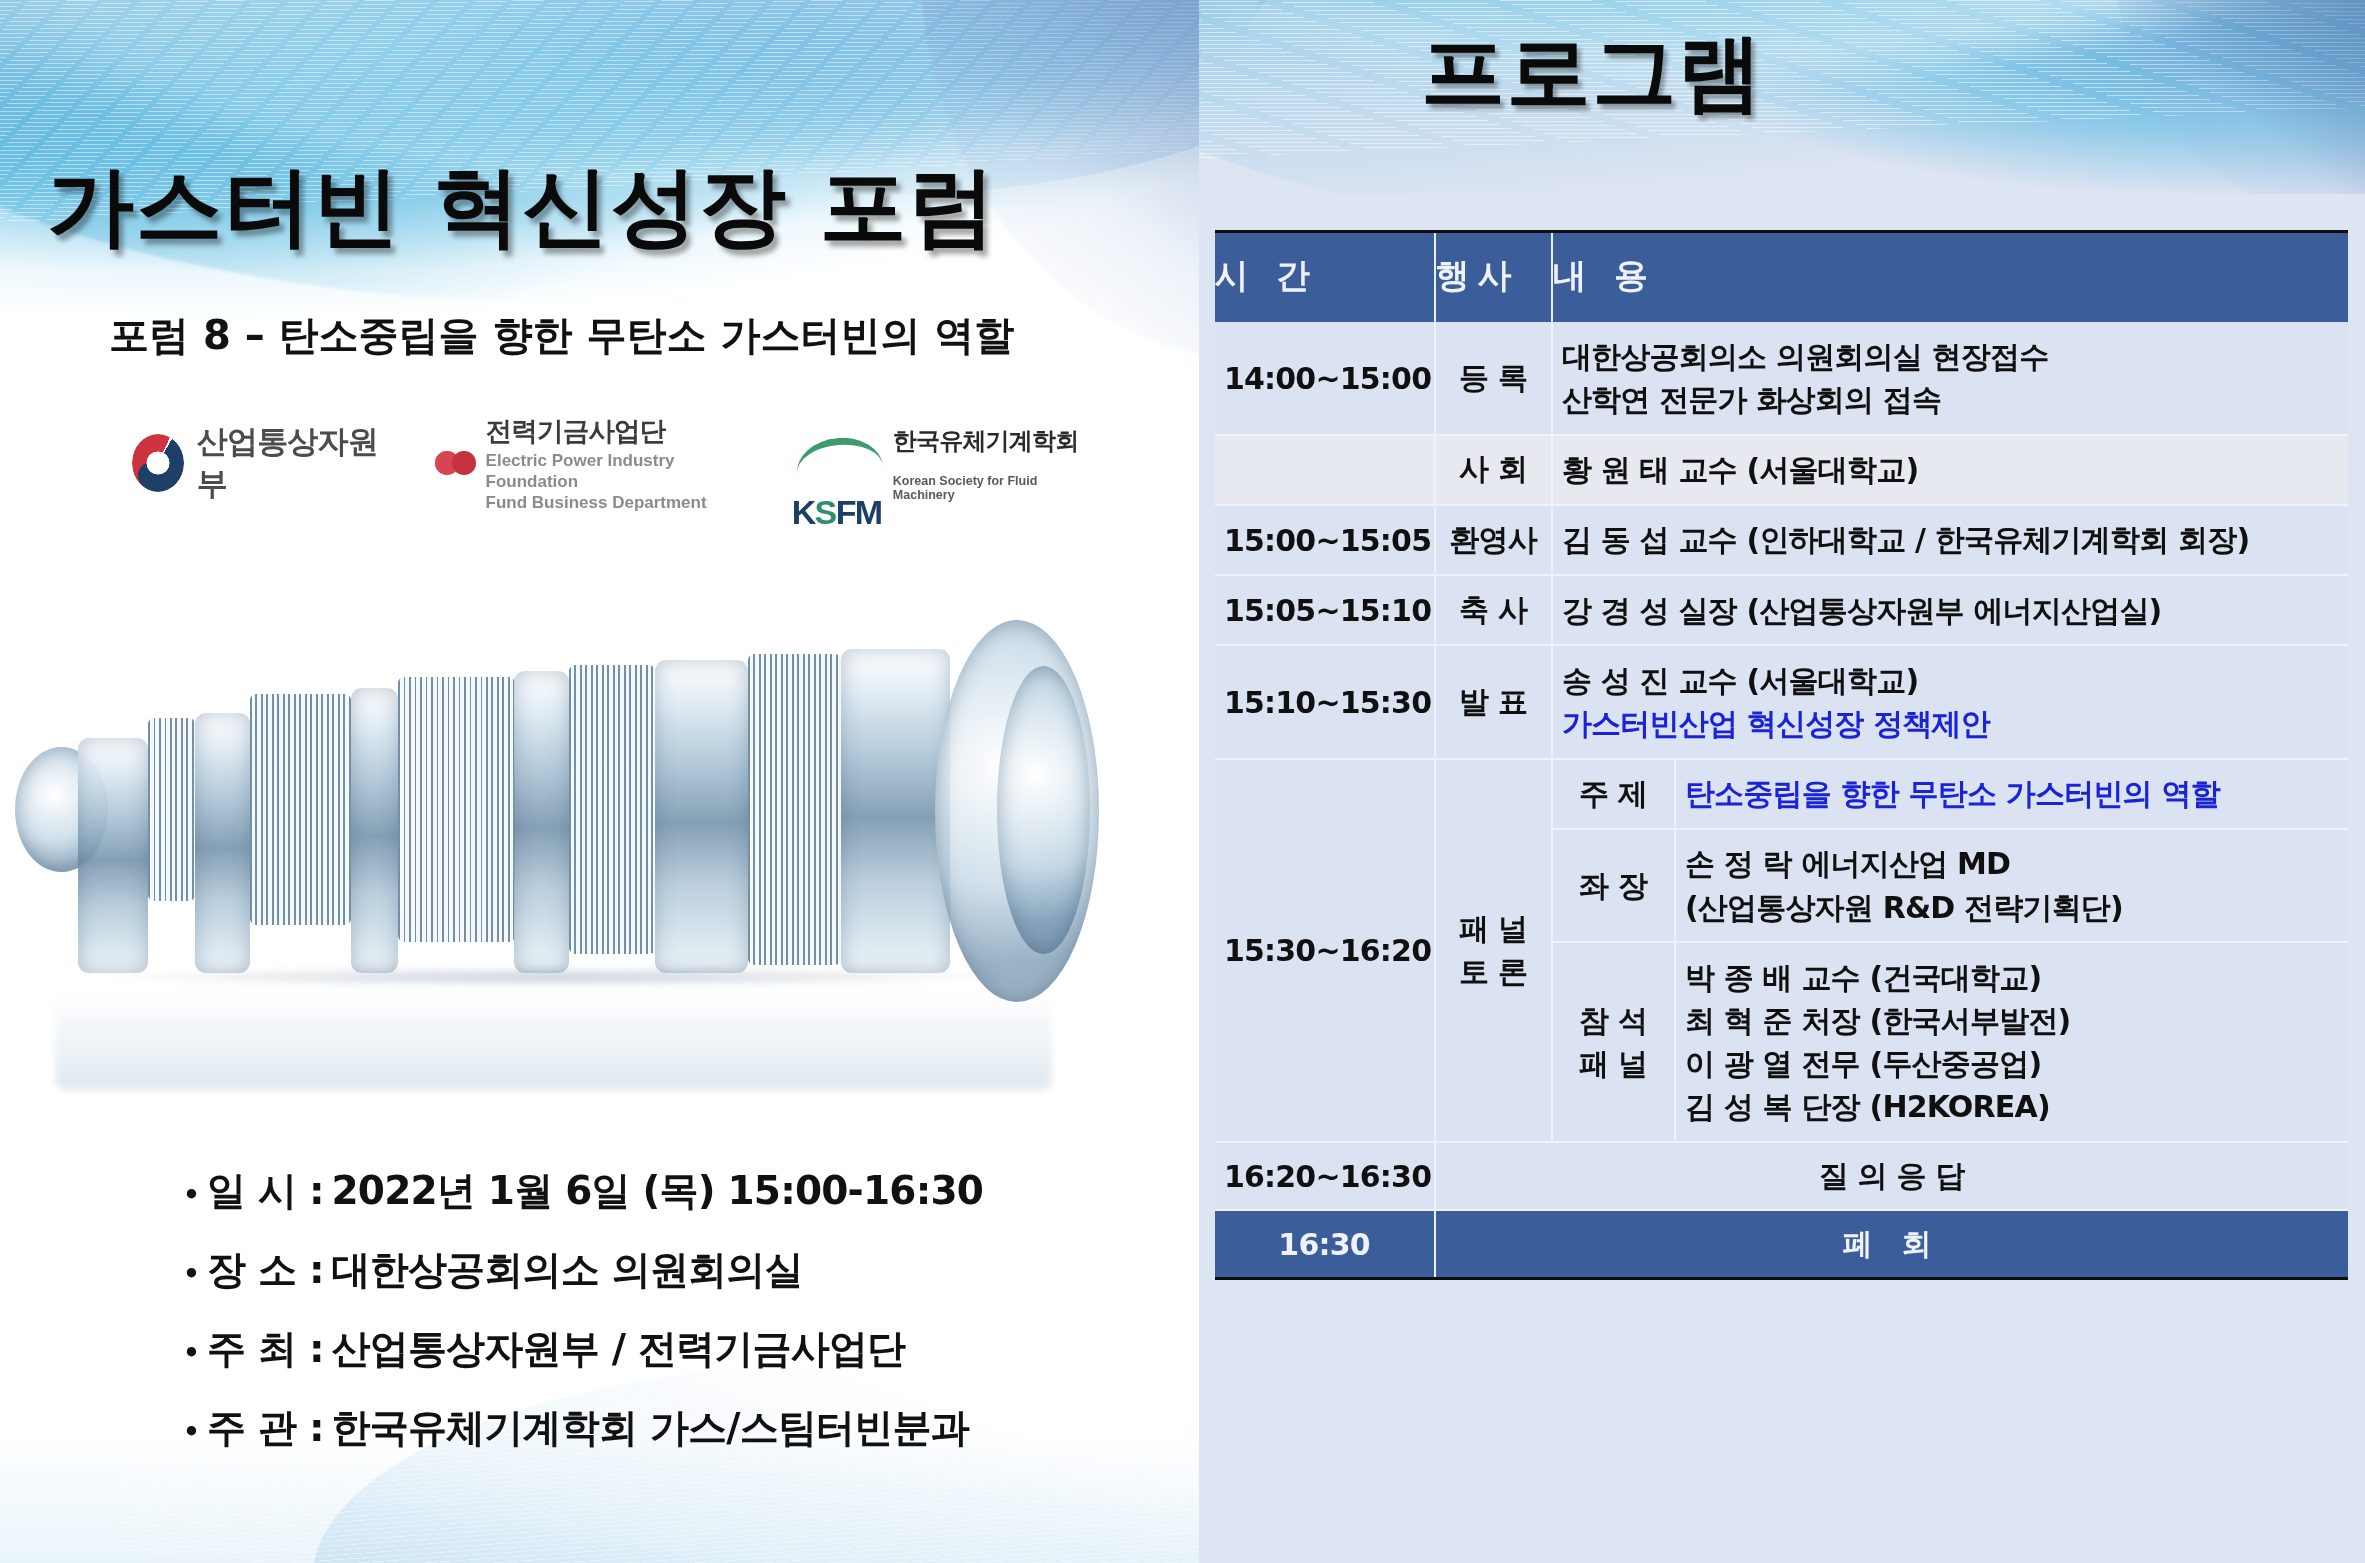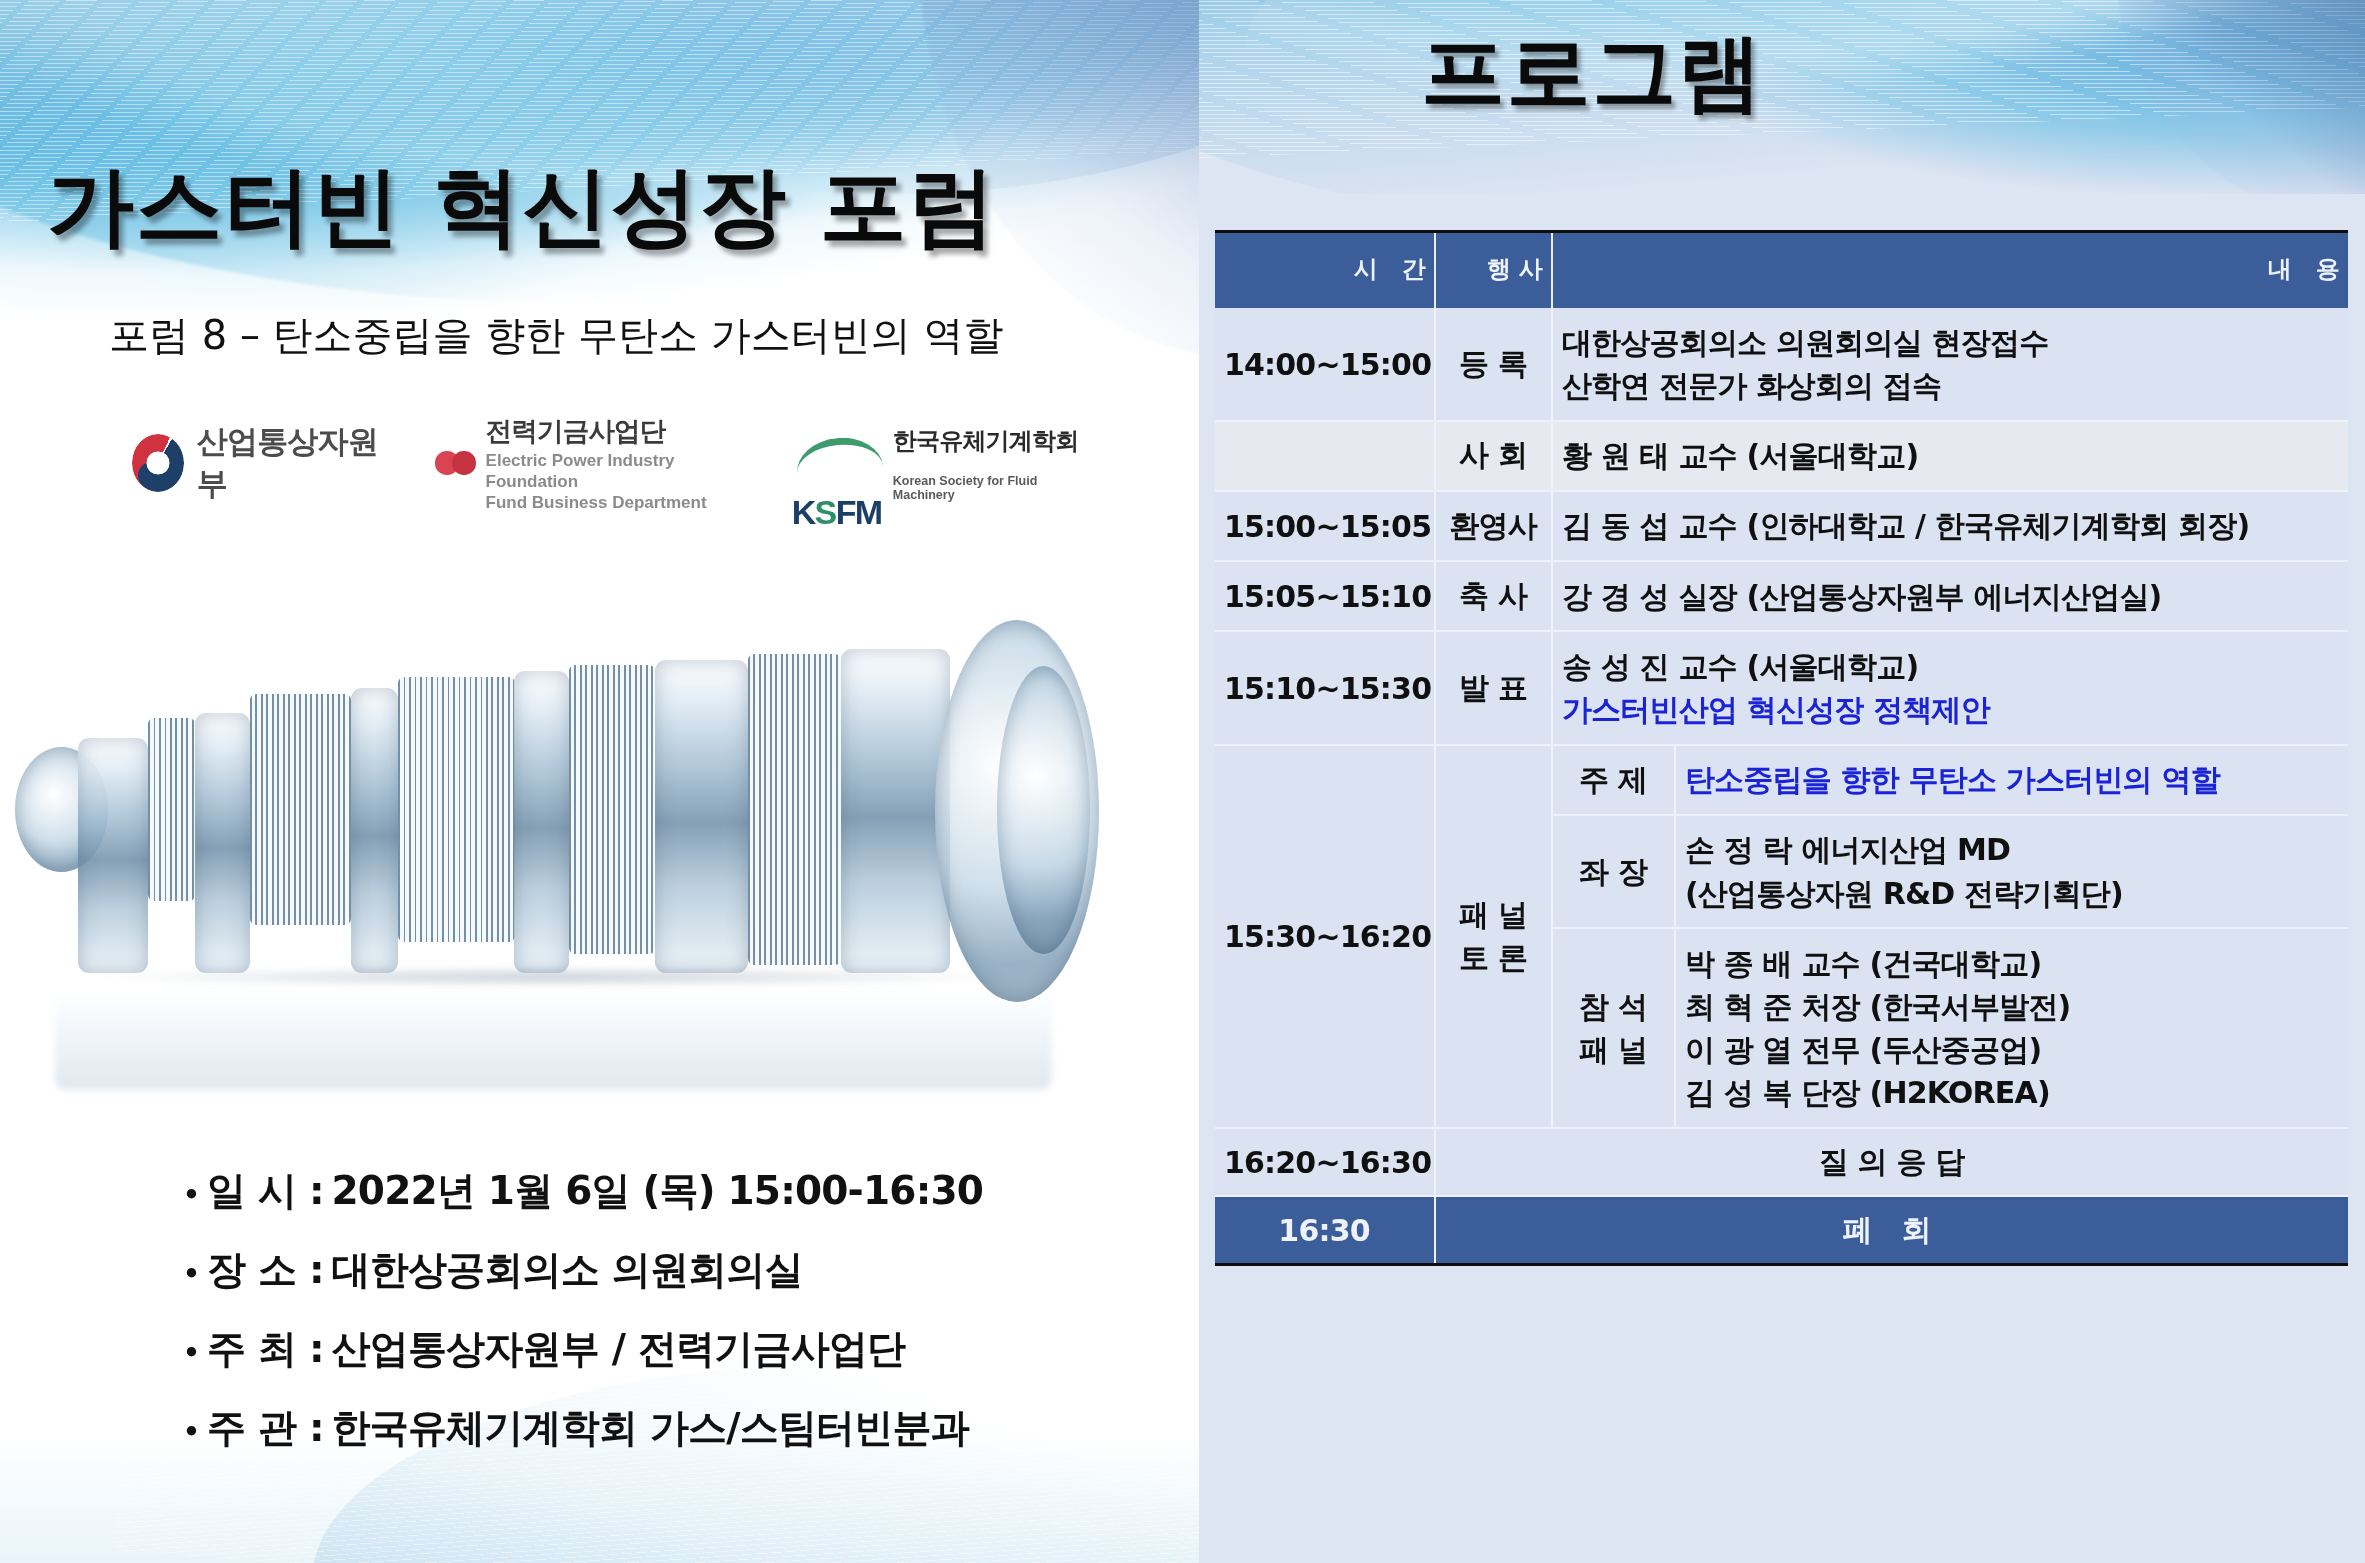--- a/index.html
+++ b/index.html
@@ -116,21 +116,21 @@
     color: #0a0a0a;
     text-shadow: 4.7px 5.5px 5.5px rgba(0,0,0,0.35);
     white-space: nowrap;
     font-family: "DejaVu Sans", "Liberation Sans", sans-serif;
   }
   .sub-title {
     position: absolute;
     left: 109px; top: 308px;
     width: 1028px;
     font-size: 40px;
-    font-weight: 400;
+    font-weight: 700;
     color: #111111;
     letter-spacing: 0px;
     white-space: nowrap;
     font-family: "DejaVu Sans", "Liberation Sans", sans-serif;
   }
 
   
   .logos {
     position: absolute;
     left: 132px; top: 420px;
@@ -343,26 +343,26 @@
     border-bottom: 3.9px solid #0d0d0d;
   }
   table.prog col.c-time    { width: 220px; }
   table.prog col.c-event   { width: 117px; }
   table.prog col.c-sublbl  { width: 123px; }
   table.prog col.c-content { width: auto; }
 
   table.prog th {
     background: #3b5e9b;
     color: #eef2fa;
-    font-size: 24px;
+    font-size: 34px;
     font-weight: 800;
     letter-spacing: 7.8px;
     padding: 20px 0 23.4px;
     border-right: 2.3px solid #e9eef8;
-    text-align: right;
+    text-align: left;
   }
   table.prog th:last-child { border-right: none; }
 
   table.prog td {
     background: #dbe3f3;
     color: #101010;
     font-size: 30px;
     font-weight: 800;
     padding: 12.5px 9.3px;
     border-right: 2.3px solid #eef2fa;

